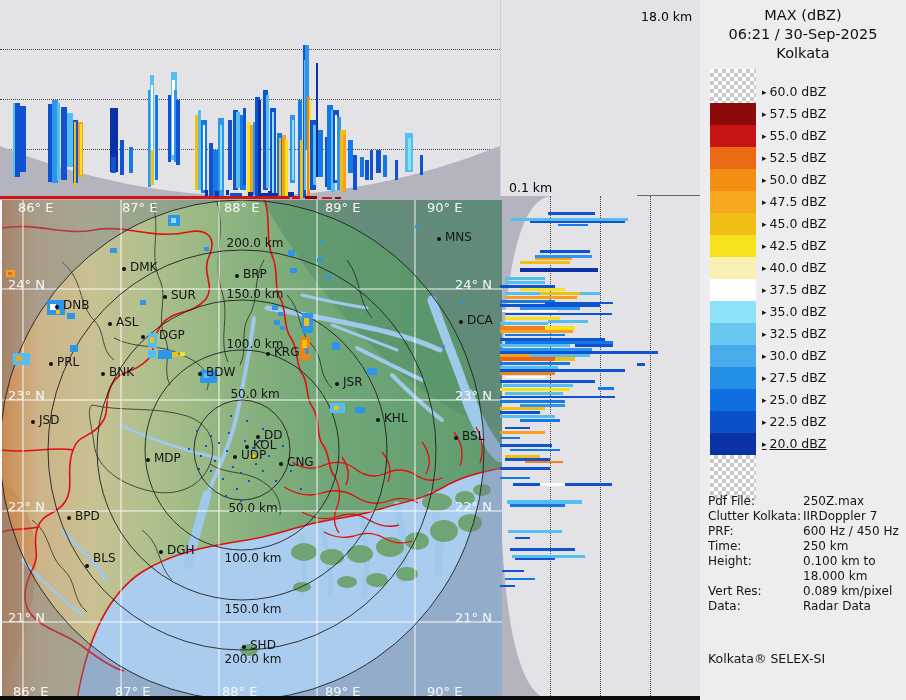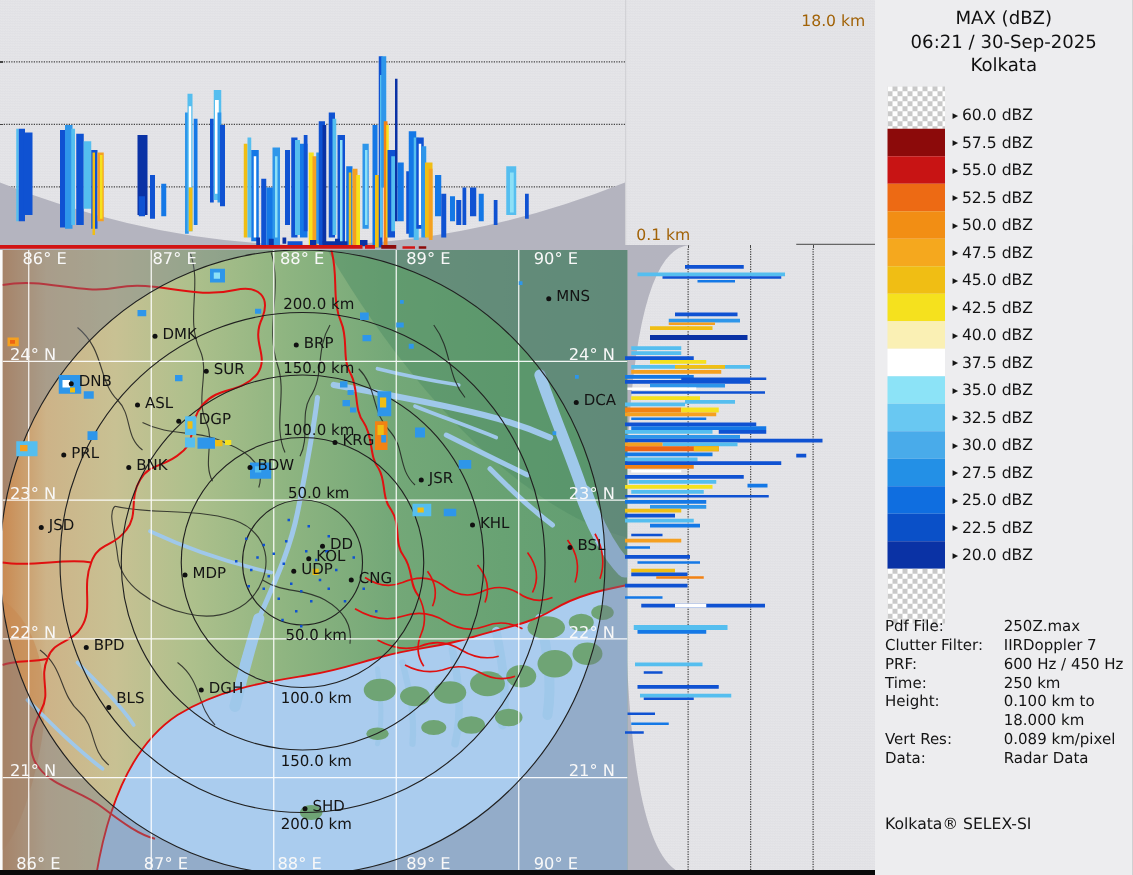--- a/index.html
+++ b/index.html
@@ -12,21 +12,21 @@
   .gap-area{position:absolute;left:500px;top:0;width:406px;height:196px;}
   .hgrid{position:absolute;left:0;width:500px;height:0;border-top:1px dotted #444;}
   .vgrid{position:absolute;top:0;width:0;height:500px;border-left:1px dotted #444;}
   .wedge-svg{position:absolute;left:0;top:0;}
   .vsep{position:absolute;left:500px;top:0;width:1px;height:196px;background:#d2d2d6;}
   .rp-topline{position:absolute;left:637px;top:195px;width:71px;height:1px;background:#666;}
   .map{position:absolute;left:0;top:200px;width:500px;height:500px;border-left:2px solid #fafafa;}
   .map svg{display:block;}
   #echo-layer,#label-layer{position:absolute;left:0;top:0;width:906px;height:700px;pointer-events:none;}
   .echo{position:absolute;}
-  .axis-label{position:absolute;font-size:12.5px;color:#a16207;}
+  .axis-label{position:absolute;font-size:12.5px;color:#000000;}
   .station{position:absolute;}
   .station .dot{position:absolute;width:4px;height:4px;background:#101010;border-radius:50%;}
   .station .st-label{position:absolute;font-size:12px;color:#141414;white-space:nowrap;}
   .geo-label{position:absolute;color:#f8f8f8;font-size:13px;white-space:nowrap;}
   .ring-label{position:absolute;font-size:12px;color:#141414;white-space:nowrap;transform:translateX(-50%);}
   .legend{position:absolute;left:700px;top:0;width:206px;height:700px;background:#ededef;}
   .legend-title{position:absolute;left:0;width:206px;text-align:center;font-size:14.5px;color:#101010;}
   .scale-wrap{position:absolute;left:10px;top:69px;width:196px;height:430px;}
   .swatch{position:absolute;left:0;width:46px;}
   .checker{background:repeating-conic-gradient(#c9c9c9 0% 25%, #ffffff 0% 50%) 0 0 / 8px 8px;}
@@ -604,29 +604,29 @@
         <div class="scale-label" style="top: 147px;"><span class="arr">▸</span>45.0 dBZ</div>
         <div class="scale-label" style="top: 169px;"><span class="arr">▸</span>42.5 dBZ</div>
         <div class="scale-label" style="top: 191px;"><span class="arr">▸</span>40.0 dBZ</div>
         <div class="scale-label" style="top: 213px;"><span class="arr">▸</span>37.5 dBZ</div>
         <div class="scale-label" style="top: 235px;"><span class="arr">▸</span>35.0 dBZ</div>
         <div class="scale-label" style="top: 257px;"><span class="arr">▸</span>32.5 dBZ</div>
         <div class="scale-label" style="top: 279px;"><span class="arr">▸</span>30.0 dBZ</div>
         <div class="scale-label" style="top: 301px;"><span class="arr">▸</span>27.5 dBZ</div>
         <div class="scale-label" style="top: 323px;"><span class="arr">▸</span>25.0 dBZ</div>
         <div class="scale-label" style="top: 345px;"><span class="arr">▸</span>22.5 dBZ</div>
-        <div class="scale-label" style="top: 367px;"><span class="arr">▸</span>20.0 dBZ</div>
+        <div class="scale-label" style="top: 367px; text-decoration: underline;"><span class="arr">▸</span>20.0 dBZ</div>
       </div>
     <div class="meta" id="meta">
         <div class="meta-row">
           <span class="meta-label">Pdf File:</span>
           <span class="meta-value">250Z.max</span>
         </div>
         <div class="meta-row">
-          <span class="meta-label">Clutter Filter:</span>
+          <span class="meta-label">Clutter Kolkata:</span>
           <span class="meta-value">IIRDoppler 7</span>
         </div>
         <div class="meta-row">
           <span class="meta-label">PRF:</span>
           <span class="meta-value">600 Hz / 450 Hz</span>
         </div>
         <div class="meta-row">
           <span class="meta-label">Time:</span>
           <span class="meta-value">250 km</span>
         </div>

